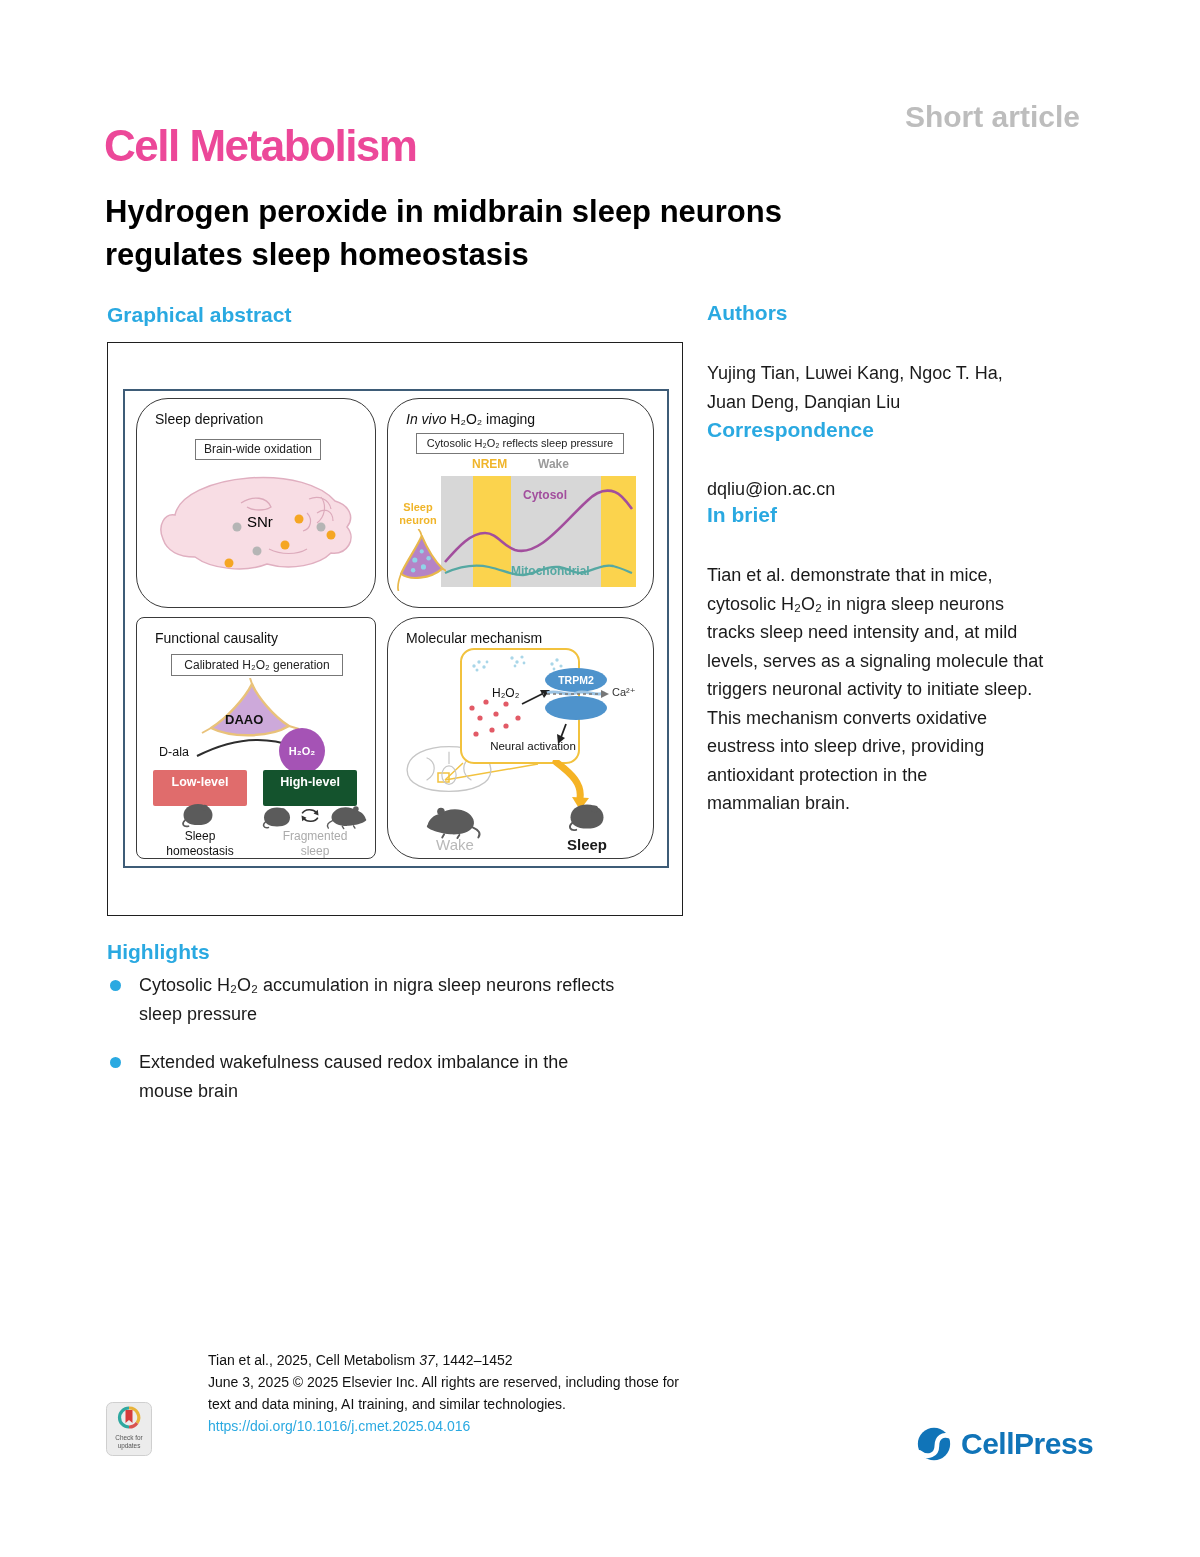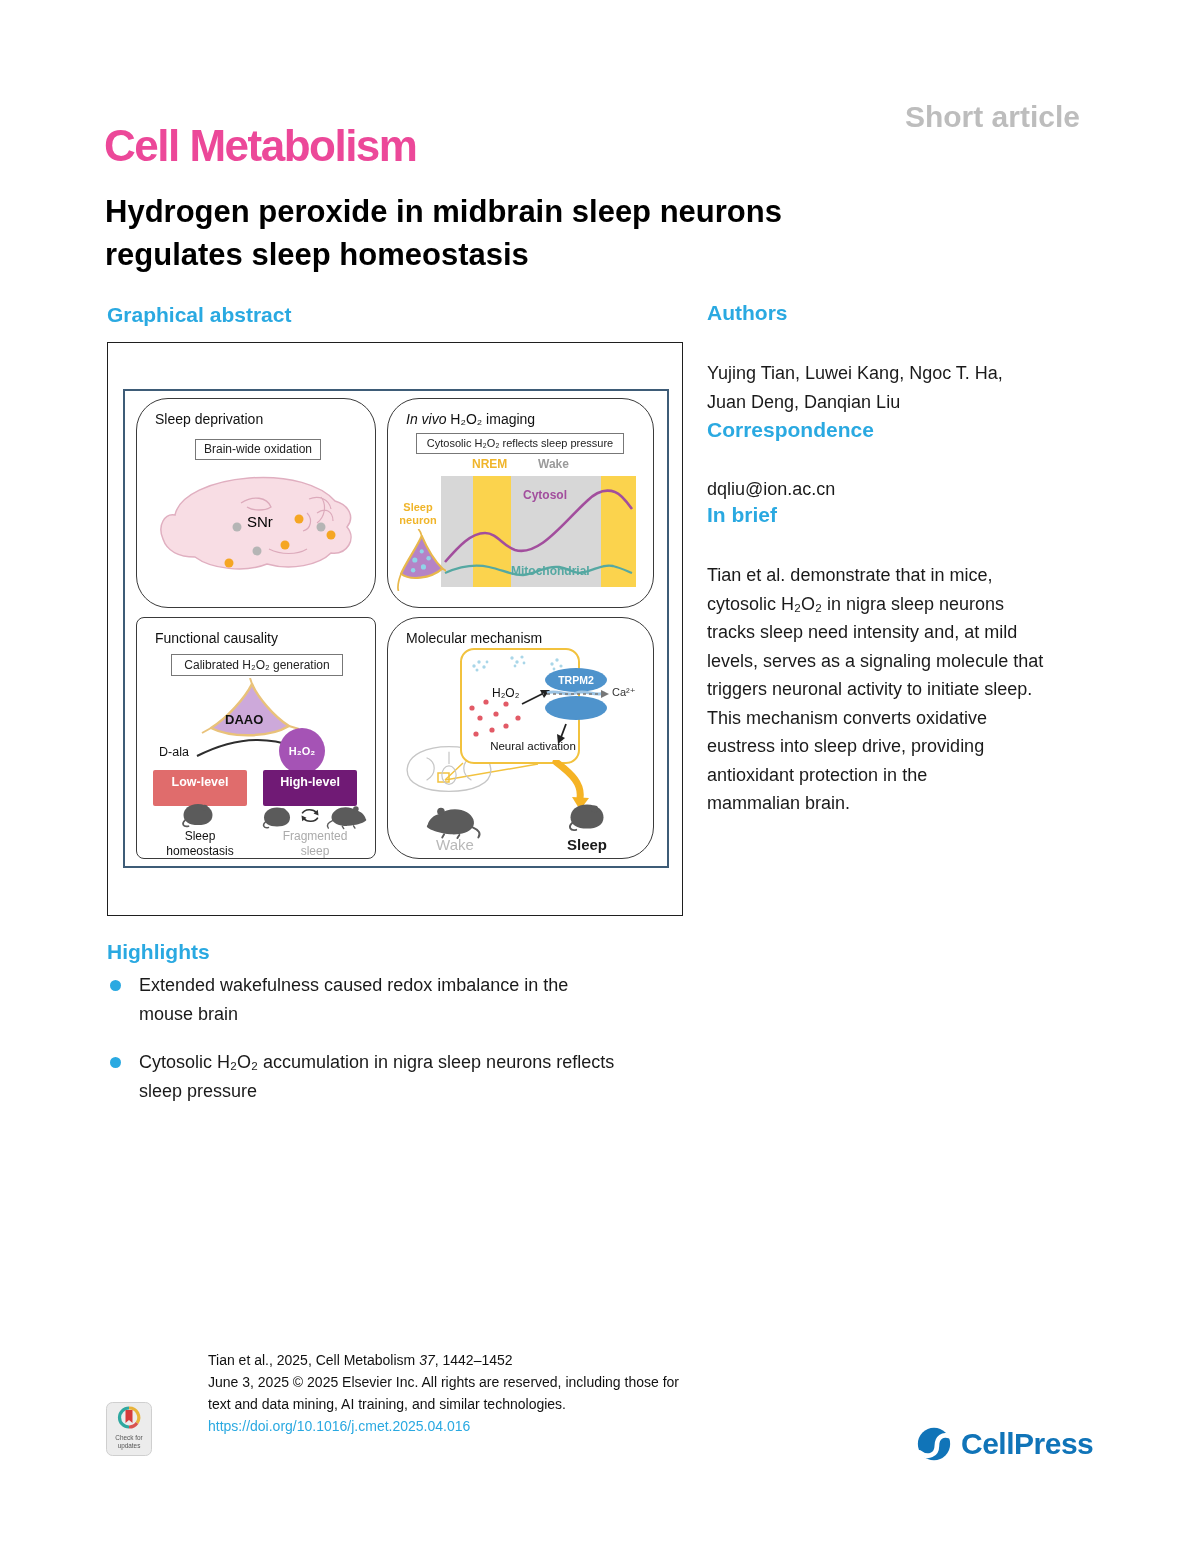--- a/index.html
+++ b/index.html
@@ -150,21 +150,21 @@
         <path d="M55,6 L53,0 M14,50 L5,55 M92,48 L102,51" stroke="#e9c27a" stroke-width="2" fill="none"></path>
       </svg>
       <div class="abs" style="left:88px; top:94px; font-size:13px; font-weight:700; color:#111;">DAAO</div>
       <div class="abs" style="left:22px; top:127px; font-size:12.5px; color:#111;">D-ala</div>
       <svg class="abs" style="left:56px; top:108px;" width="110" height="38" viewBox="0 0 110 38">
         <path d="M4,30 Q55,4 100,20" fill="none" stroke="#2e2e2e" stroke-width="2"></path>
         <polygon points="104,22 92,22 97,13" fill="#2e2e2e"></polygon>
       </svg>
       <div class="abs" style="left:142px; top:110px; width:46px; height:46px; border-radius:50%; background:#a553b5; color:#fff; font-size:11px; font-weight:700; text-align:center; line-height:46px;">H₂O₂</div>
       <div class="level-box" style="left:16px; background:#e06c6c;">Low-level</div>
-      <div class="level-box" style="left:126px; background:#701a75;">High-level</div>
+      <div class="level-box" style="left:126px; background:#14532d;">High-level</div>
       <svg class="abs" style="left:38px; top:182px;" width="46" height="29" viewBox="0 0 70 52">
           <use href="#mouse-sleep"></use>
         </svg>
       <svg class="abs" style="left:120px; top:186px;" width="40" height="26" viewBox="0 0 70 52">
           <use href="#mouse-sleep"></use>
         </svg>
       <svg class="abs" style="left:162px; top:189px;" width="22" height="17" viewBox="0 0 30 24">
           <use href="#cycle-arrows"></use>
         </svg>
       <svg class="abs" style="left:186px; top:184px;" width="48" height="28" viewBox="0 0 96 60">
@@ -272,27 +272,27 @@
 triggers neuronal activity to initiate sleep.
 This mechanism converts oxidative
 eustress into sleep drive, providing
 antioxidant protection in the
 mammalian brain.</div>
 
 <div class="abs h-cyan" style="left:107px; top:940px;">Highlights</div>
 <div class="abs" style="left:107px; top:971px; width:585px;">
   <div class="hl-item">
     <span class="hl-dot"></span>
-    <span class="preline">Extended wakefulness caused redox imbalance in the
-mouse brain</span>
+    <span class="preline">Cytosolic H₂O₂ accumulation in nigra sleep neurons reflects
+sleep pressure</span>
   </div>
   <div class="hl-item">
     <span class="hl-dot"></span>
-    <span class="preline">Cytosolic H₂O₂ accumulation in nigra sleep neurons reflects
-sleep pressure</span>
+    <span class="preline">Extended wakefulness caused redox imbalance in the
+mouse brain</span>
   </div>
 </div>
 
 <a class="abs" style="left:106px; top:1402px;" href="#">
   <svg width="46" height="54" viewBox="0 0 46 54">
     <rect x="0.5" y="0.5" width="45" height="53" rx="6" fill="#ececec" stroke="#cfcfcf"></rect>
     <path d="M23,6 A9.5,9.5 0 0 0 23,25" fill="none" stroke="#2fa8a0" stroke-width="3.2"></path>
     <path d="M23,6 A9.5,9.5 0 0 1 31,21" fill="none" stroke="#e8b33a" stroke-width="3.2"></path>
     <path d="M31,21 A9.5,9.5 0 0 1 23,25" fill="none" stroke="#d9534f" stroke-width="3.2"></path>
     <path d="M19.5,8 h7 v13 l-3.5,-3 -3.5,3 z" fill="#d63b3b"></path>

